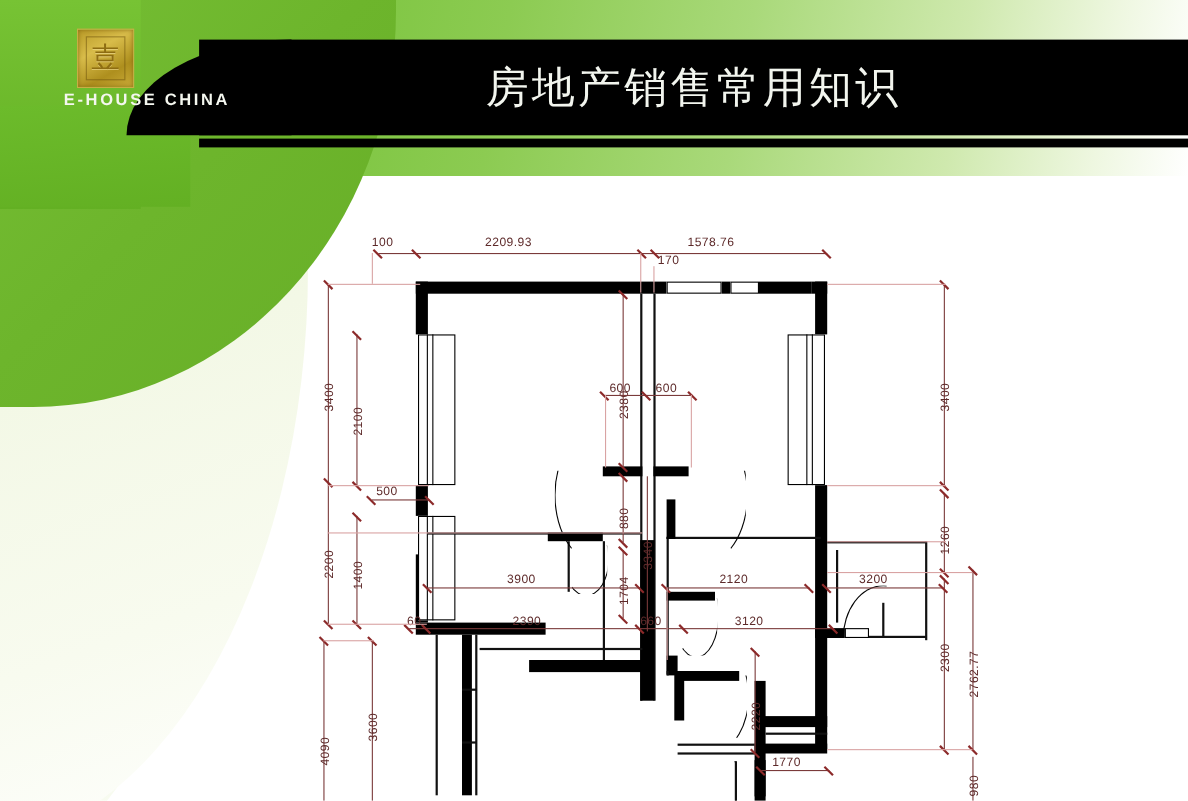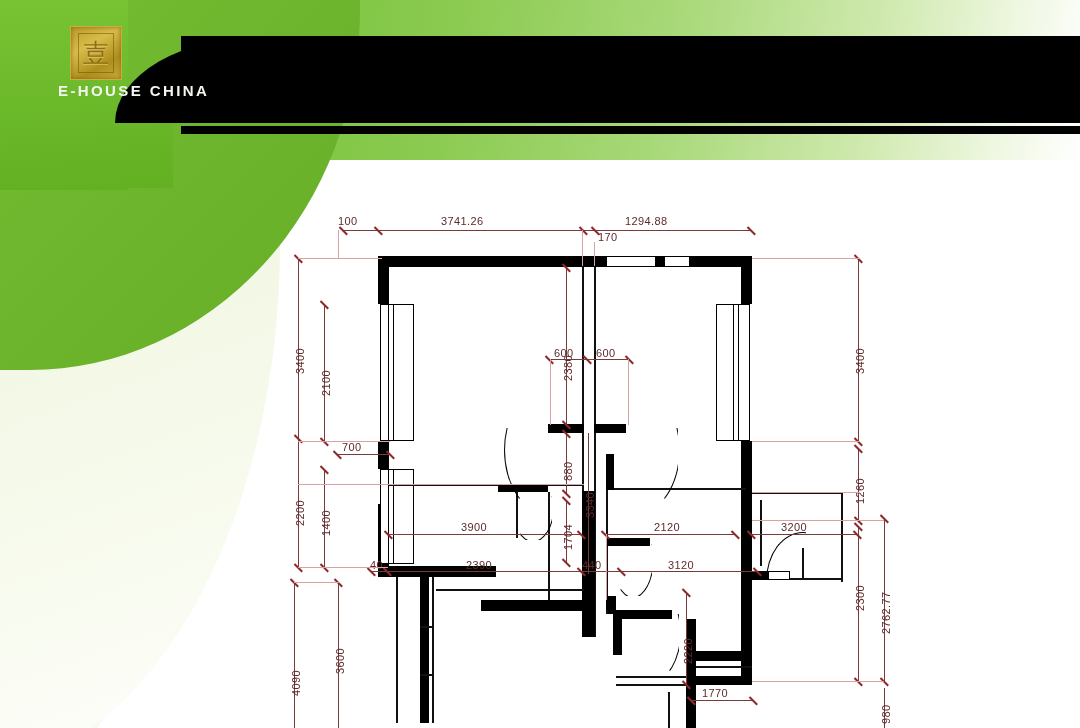--- a/index.html
+++ b/index.html
@@ -118,20 +118,21 @@
   <div class="green-top"></div>
   <div class="pale-swoosh2"></div>
   <div class="pale-swoosh"></div>
   <div class="green-curve"></div>
   <div class="green-block-b"></div>
   <div class="green-block"></div>
 
   <div class="black-bar-curve"></div>
   <div class="black-bar"></div>
   <div class="black-rule"></div>
+  <div class="title-text">房地产销售常用知识</div>
 
   <div class="logo-wrap">
     <div class="logo-mark">
       <div class="logo-seal">壴</div>
     </div>
     <div class="logo-text">E-HOUSE CHINA</div>
   </div>
 
   <div id="plan">
 
@@ -230,42 +231,42 @@
     </div>
     <div class="thin" style="left:392px;top:496px;width:1.6px;height:36px;"></div>
 
     <div class="dim-h" style="left:68px;top:34px;width:408px;"></div>
     <div class="tick" style="left:62px;top:34px;"></div>
     <div class="tick" style="left:97px;top:34px;"></div>
     <div class="tick" style="left:302px;top:34px;"></div>
     <div class="tick" style="left:314px;top:34px;"></div>
     <div class="tick" style="left:470px;top:34px;"></div>
     <div class="dlabel" style="left:62px;top:20px;">100</div>
-    <div class="dlabel" style="left:165px;top:20px;">3741.26</div>
+    <div class="dlabel" style="left:165px;top:20px;">2209.93</div>
     <div class="dlabel" style="left:322px;top:36px;">170</div>
-    <div class="dlabel" style="left:349px;top:20px;">1294.88</div>
+    <div class="dlabel" style="left:349px;top:20px;">1578.76</div>
     <div class="ext" style="left:306px;top:34px;width:1px;height:36px;"></div>
     <div class="ext" style="left:318px;top:46px;width:1px;height:24px;"></div>
 
     <div class="dim-v" style="left:22px;top:62px;width:1px;height:309px;"></div>
     <div class="tick" style="left:17px;top:62px;"></div>
     <div class="tick" style="left:17px;top:242px;"></div>
     <div class="tick" style="left:17px;top:371px;"></div>
     <div class="dlabel vert" style="left:19px;top:178px;">3400</div>
     <div class="dlabel vert" style="left:19px;top:330px;">2200</div>
 
     <div class="dim-v" style="left:48px;top:108px;width:1px;height:137px;"></div>
     <div class="tick" style="left:43px;top:108px;"></div>
     <div class="tick" style="left:43px;top:245px;"></div>
     <div class="dlabel vert" style="left:45px;top:200px;">2100</div>
 
     <div class="dim-h" style="left:62px;top:258px;width:52px;"></div>
     <div class="tick" style="left:56px;top:258px;"></div>
     <div class="tick" style="left:109px;top:258px;"></div>
-    <div class="dlabel" style="left:66px;top:246px;">700</div>
+    <div class="dlabel" style="left:66px;top:246px;">500</div>
 
     <div class="dim-v" style="left:48px;top:273px;width:1px;height:98px;"></div>
     <div class="tick" style="left:43px;top:273px;"></div>
     <div class="tick" style="left:43px;top:371px;"></div>
     <div class="dlabel vert" style="left:45px;top:340px;">1400</div>
 
     <div class="dim-v" style="left:18px;top:386px;width:1px;height:146px;"></div>
     <div class="tick" style="left:13px;top:386px;"></div>
     <div class="dlabel vert" style="left:15px;top:500px;">4090</div>
     <div class="dim-v" style="left:62px;top:386px;width:1px;height:146px;"></div>
@@ -339,23 +340,23 @@
     <div class="tick" style="left:470px;top:338px;"></div>
     <div class="tick" style="left:576px;top:338px;"></div>
     <div class="dlabel" style="left:505px;top:326px;">3200</div>
 
     <div class="dim-h" style="left:96px;top:375px;width:386px;"></div>
     <div class="tick" style="left:90px;top:375px;"></div>
     <div class="tick" style="left:106px;top:375px;"></div>
     <div class="tick" style="left:300px;top:375px;"></div>
     <div class="tick" style="left:340px;top:375px;"></div>
     <div class="tick" style="left:476px;top:375px;"></div>
-    <div class="dlabel" style="left:94px;top:364px;">40</div>
+    <div class="dlabel" style="left:94px;top:364px;">60</div>
     <div class="dlabel" style="left:190px;top:364px;">2390</div>
-    <div class="dlabel" style="left:306px;top:364px;">440</div>
+    <div class="dlabel" style="left:306px;top:364px;">660</div>
     <div class="dlabel" style="left:392px;top:364px;">3120</div>
 
     <div class="dim-v" style="left:410px;top:396px;width:1px;height:92px;"></div>
     <div class="tick" style="left:405px;top:396px;"></div>
     <div class="tick" style="left:405px;top:488px;"></div>
     <div class="dlabel vert" style="left:407px;top:468px;">2220</div>
 
     <div class="dim-h" style="left:416px;top:504px;width:62px;"></div>
     <div class="tick" style="left:410px;top:504px;"></div>
     <div class="tick" style="left:472px;top:504px;"></div>

